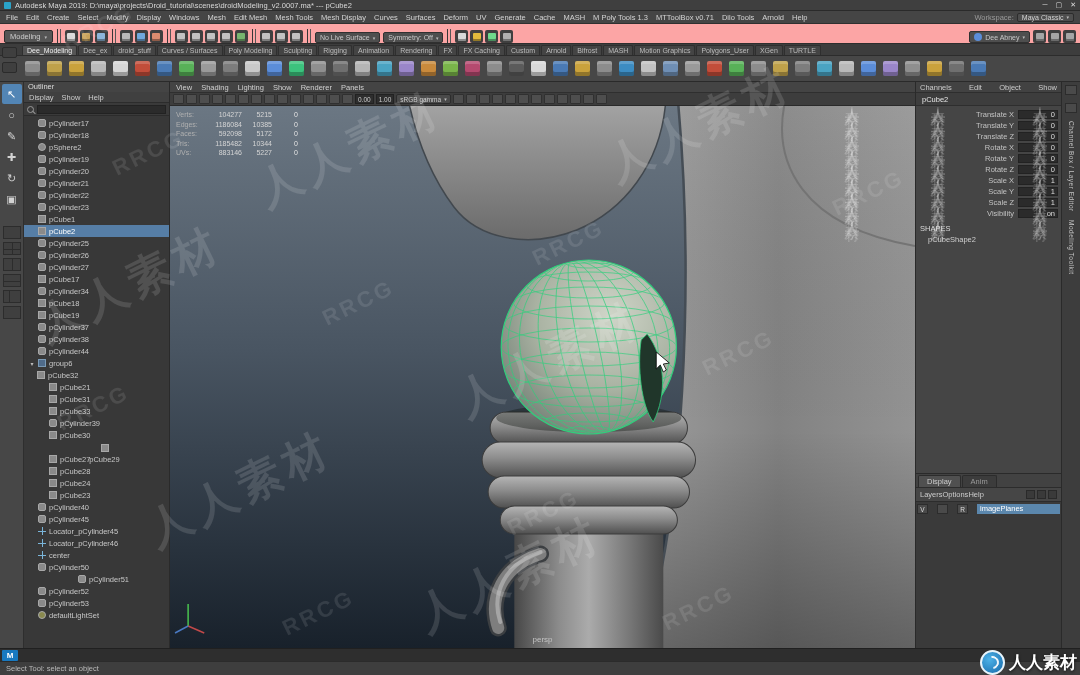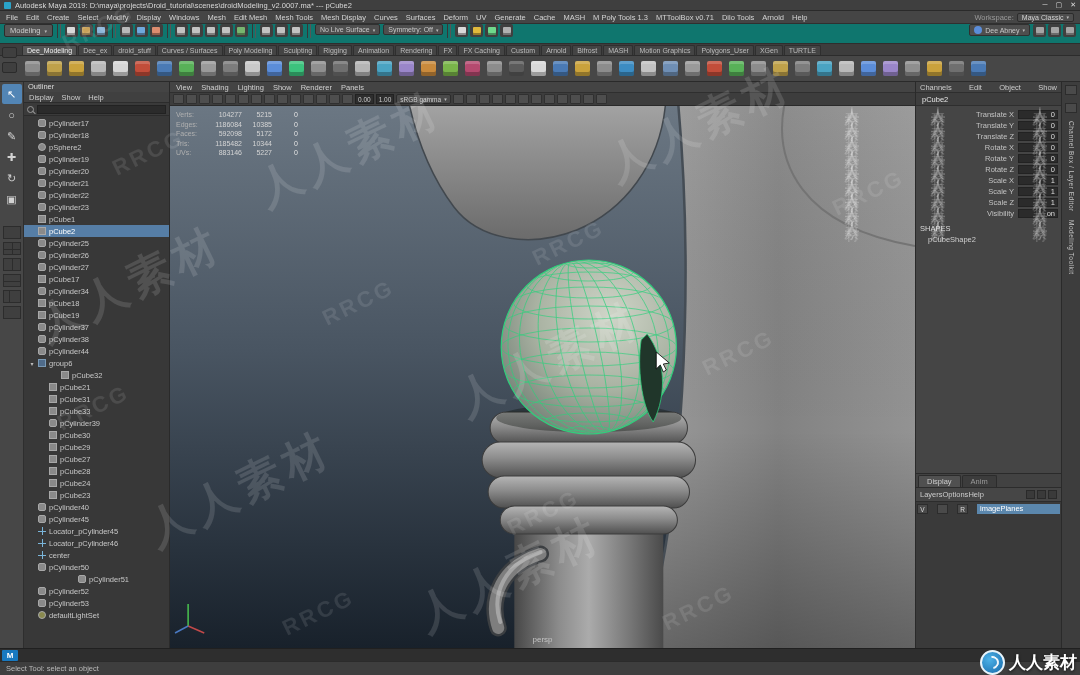--- a/index.html
+++ b/index.html
@@ -13,21 +13,21 @@
 .title{flex:1;white-space:nowrap;overflow:hidden;}
 .winbtns{display:flex;gap:8px;font-size:7px;color:#ddd;}
 .menubar{height:13px;background:#454545;display:flex;align-items:center;padding:0 6px;font-size:7.5px;color:#d4d4d4;border-bottom:1px solid #303030;flex:0 0 auto;}
 .mitems{display:flex;gap:8px;flex:1;white-space:nowrap;overflow:hidden;}
 .menu{cursor:default;}
 .wslabel{color:#9a9a9a;margin:0 3px 0 8px;white-space:nowrap;}
 .wsbox{background:#4e4e4e;border:1px solid #2c2c2c;padding:0 4px;border-radius:2px;font-size:7px;white-space:nowrap;display:flex;align-items:center;gap:3px;}
 .caret::after{content:"▾";font-size:5px;color:#bbb;}
 
 
-.statusline{height:20px;background:#0f766e;display:flex;align-items:flex-start;padding:0 4px;gap:3px;border-bottom:1px solid #2e2e2e;flex:0 0 auto;overflow:hidden;}
+.statusline{height:20px;background:#fca5a5;display:flex;align-items:flex-end;padding:0 4px;gap:3px;border-bottom:1px solid #2e2e2e;flex:0 0 auto;overflow:hidden;}
 .menuset{background:#555;border:1px solid #2c2c2c;border-radius:2px;font-size:7.5px;padding:1px 5px;display:flex;gap:4px;align-items:center;white-space:nowrap;}
 .sdiv{width:4px;height:14px;border-left:1px solid #373737;border-right:1px solid #565656;margin:0 1px;flex:0 0 auto;}
 .sgroup{display:flex;gap:2px;align-items:center;}
 .sicon{width:13px;height:13px;background:#3f3f3f;border-radius:2px;display:flex;align-items:center;justify-content:center;flex:0 0 auto;}
 .sicon i{display:block;width:8px;height:8px;border-radius:1px;box-shadow:inset 0 -2px rgba(0,0,0,.35);}
 .stxt{font-size:7px;color:#c8c8c8;padding:1px 4px;background:#4e4e4e;border:1px solid #303030;border-radius:2px;display:flex;align-items:center;gap:3px;white-space:nowrap;}
 .sspace{flex:1;}
 .avatar{width:8px;height:8px;border-radius:50%;background:#5b8dd9;}
 
 
@@ -603,21 +603,21 @@
             <span class="oi t-cylinder"></span>
             <span>pCylinder44</span>
           </div>
 
           <div class="orow" style="padding-left: 5px;">
             <span class="oarrow">▾</span>
             <span class="oi t-group"></span>
             <span>group6</span>
           </div>
 
-          <div class="orow" style="padding-left: 28px;">
+          <div class="orow" style="padding-left: 4px;">
             <span class="oarrow"></span>
             <span class="oi t-cube"></span>
             <span>pCube32</span>
           </div>
 
           <div class="orow" style="padding-left: 16px;">
             <span class="oarrow"></span>
             <span class="oi t-cube"></span>
             <span>pCube21</span>
           </div>
@@ -639,21 +639,21 @@
             <span class="oi t-cylinder"></span>
             <span>pCylinder39</span>
           </div>
 
           <div class="orow" style="padding-left: 16px;">
             <span class="oarrow"></span>
             <span class="oi t-cube"></span>
             <span>pCube30</span>
           </div>
 
-          <div class="orow" style="padding-left: 16px;">
+          <div class="orow" style="padding-left: 16px; flex-direction: column;">
             <span class="oarrow"></span>
             <span class="oi t-cube"></span>
             <span>pCube29</span>
           </div>
 
           <div class="orow" style="padding-left: 16px;">
             <span class="oarrow"></span>
             <span class="oi t-cube"></span>
             <span>pCube27</span>
           </div>

